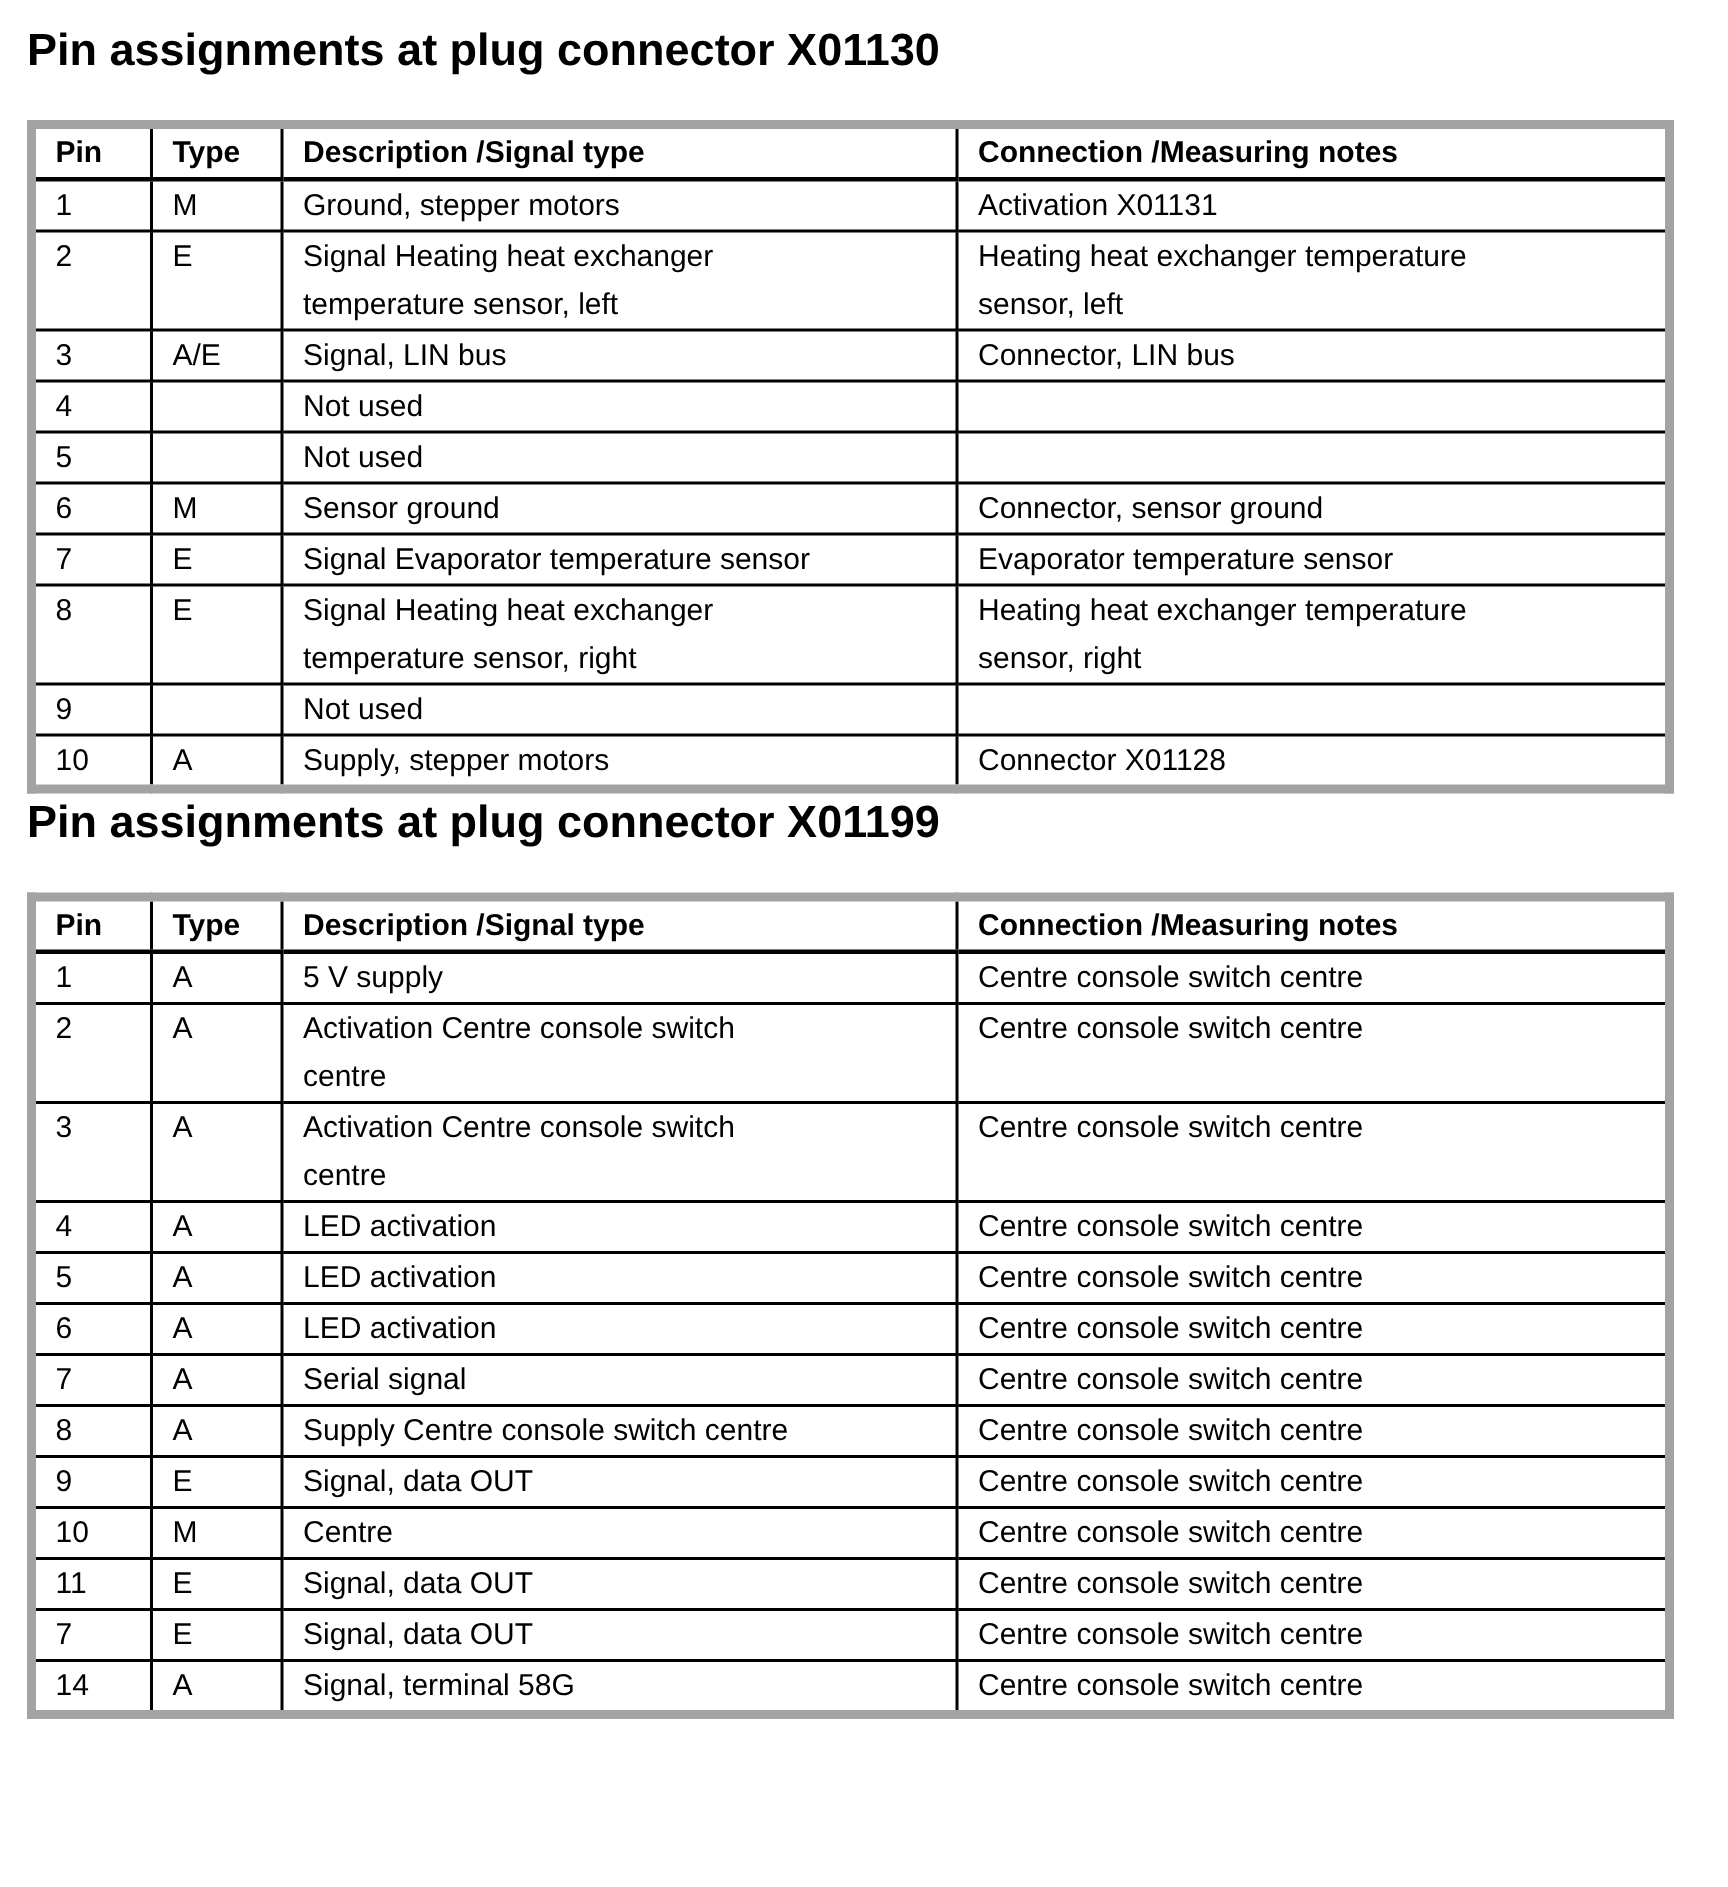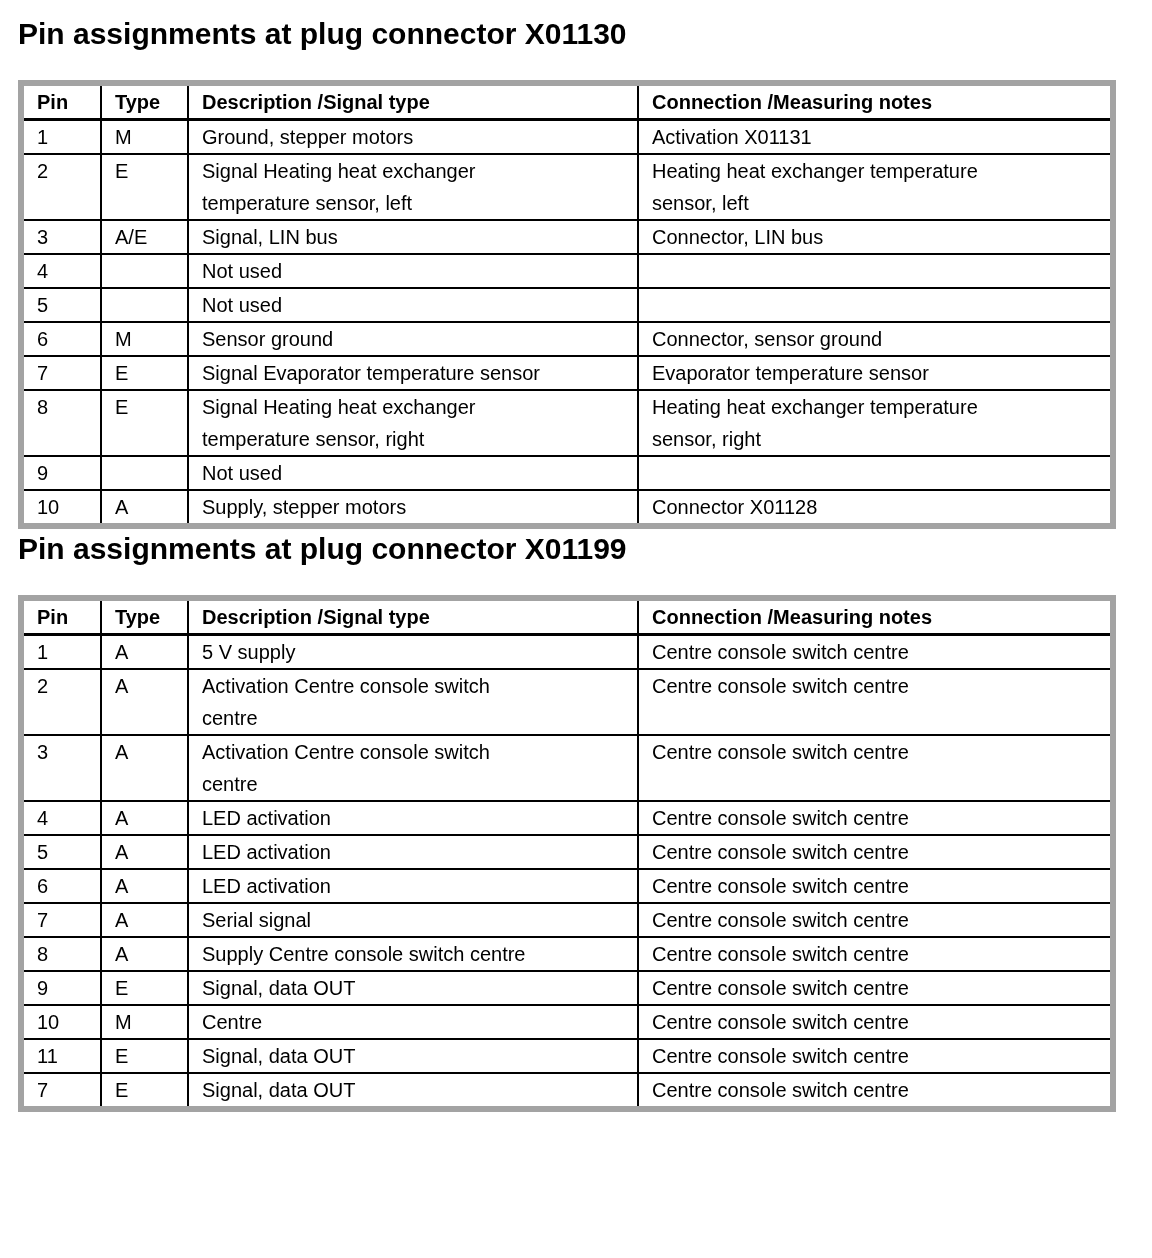--- a/index.html
+++ b/index.html
@@ -229,17 +229,23 @@
           <td>E</td>
           <td>Signal, data OUT</td>
           <td>Centre console switch centre</td>
         </tr>
         <tr>
           <td>7</td>
           <td>E</td>
           <td>Signal, data OUT</td>
           <td>Centre console switch centre</td>
         </tr>
+        <tr>
+          <td>14</td>
+          <td>A</td>
+          <td>Signal, terminal 58G</td>
+          <td>Centre console switch centre</td>
+        </tr>
       </tbody>
     </table>
   </div>
 
 </div>
 
 </body></html>

